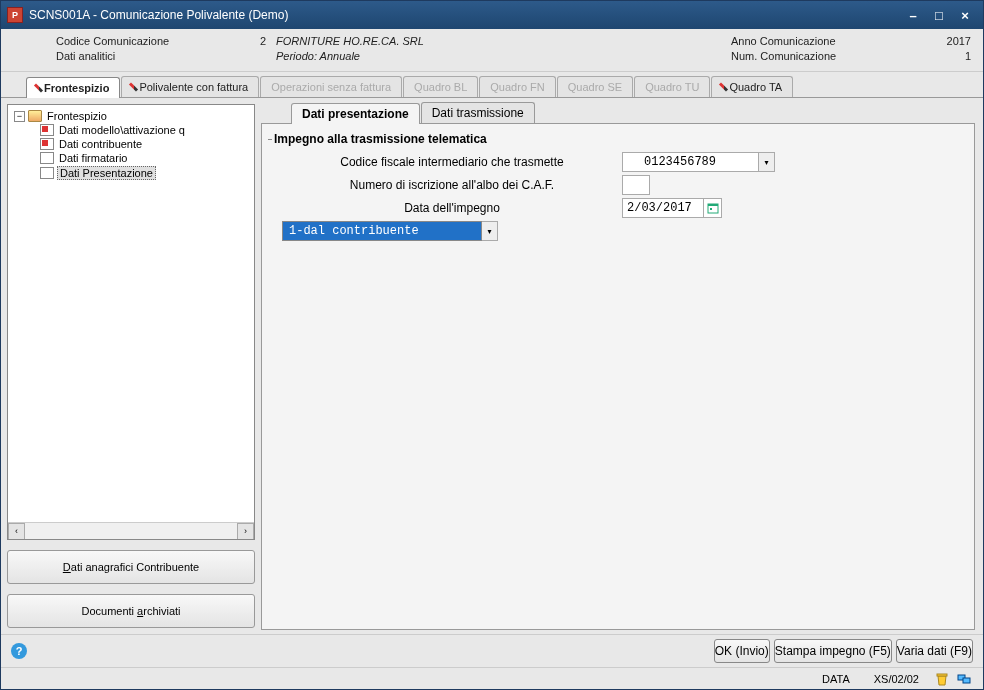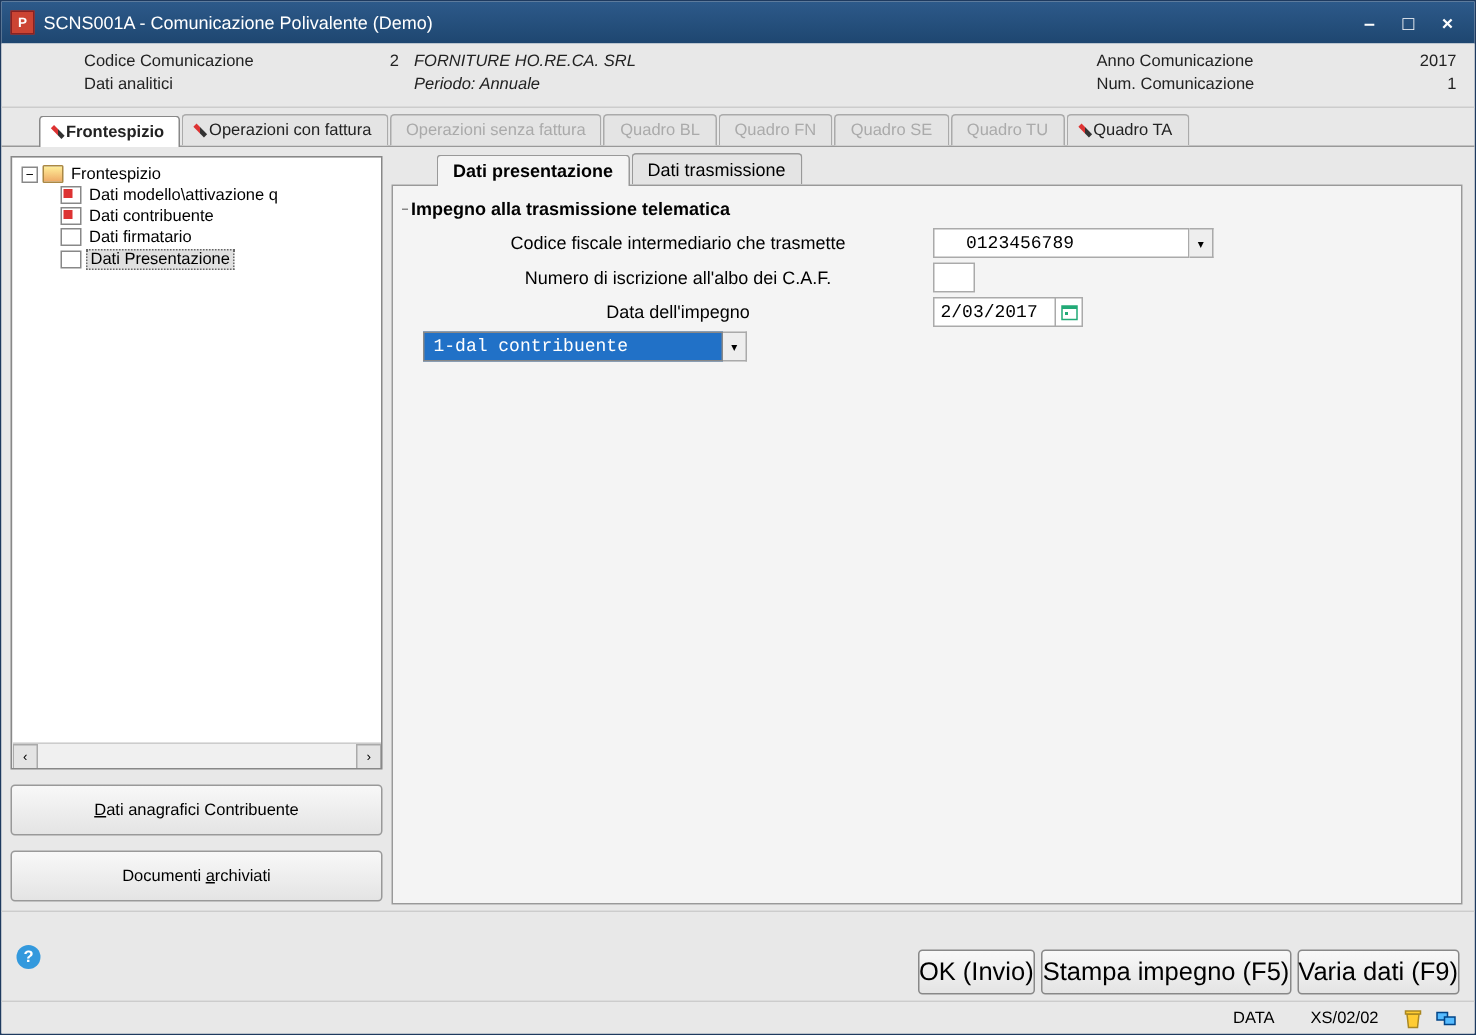--- a/index.html
+++ b/index.html
@@ -44,31 +44,31 @@
 .subtabs { display: flex; padding-left: 30px; }
 .subtab { padding: 3px 10px; background: #e4e4e4; border: 1px solid #999; border-bottom: none; margin-right: 1px; border-radius: 3px 3px 0 0; cursor: pointer; font-size: 12px; }
 .subtab.active { background: #f4f4f4; font-weight: bold; position: relative; top: 1px; }
 .panel { flex: 1; background: #f4f4f4; border: 1px solid #999; padding: 8px 12px; }
 .fieldset-title { font-weight: bold; font-size: 12px; margin-bottom: 6px; position: relative; }
 .fieldset-title::before { content: ''; position: absolute; left: -6px; top: 7px; width: 4px; border-top: 1px solid #888; }
 .form-row { display: flex; align-items: center; margin: 3px 0; padding-left: 8px; }
 .form-label { width: 340px; font-size: 12px; text-align: center; }
 .form-label.bold { font-weight: bold; }
 .form-input { height: 20px; background: #fff; border: 1px solid #aaa; padding: 2px 4px; font-family: 'Courier New', monospace; font-size: 12px; }
-.form-input.w-cf { width: 171px; padding-left: 21px; }
+.form-input.w-cf { width: 137px; padding-left: 21px; }
 .form-input.w-small { width: 28px; }
 .form-input.w-date { width: 82px; }
 .dropdown-btn { width: 16px; height: 20px; background: #eee; border: 1px solid #aaa; border-left: none; display: inline-flex; align-items: center; justify-content: center; font-size: 8px; cursor: pointer; }
 .cal-btn { width: 18px; height: 20px; background: #fff; border: 1px solid #aaa; border-left: none; display: inline-flex; align-items: center; justify-content: center; cursor: pointer; }
 .cal-btn svg { width: 12px; height: 12px; }
 .form-select { height: 20px; display: inline-flex; align-items: center; justify-content: space-between; }
 .form-select .sel-val { background: #2171c7; color: #fff; padding: 2px 6px; font-family: 'Courier New', monospace; font-size: 12px; width: 200px; height: 20px; border: 1px solid #888; }
 .footer { background: #e8e8e8; padding: 4px 10px; display: flex; align-items: center; justify-content: flex-end; gap: 4px; border-top: 1px solid #ccc; }
 .help-icon { width: 16px; height: 16px; background: #39d; border-radius: 50%; color: #fff; display: flex; align-items: center; justify-content: center; font-weight: bold; margin-right: auto; cursor: pointer; font-size: 11px; }
-.foot-btn { padding: 4px 0; background: linear-gradient(#f8f8f8, #e4e4e4); border: 1px solid #888; border-radius: 3px; cursor: pointer; font-size: 17px; margin-top: 21px; }
+.foot-btn { padding: 4px 0; background: linear-gradient(#f8f8f8, #e4e4e4); border: 1px solid #888; border-radius: 3px; cursor: pointer; font-size: 12px; }
 .statusbar { height: 22px; background: #e8e8e8; border-top: 1px solid #ccc; display: flex; align-items: center; padding: 0 8px; font-size: 11px; }
 .status-spacer { flex: 1; }
 .status-item { padding: 0 12px; }
 .status-icon { width: 14px; height: 14px; margin: 0 4px; cursor: pointer; }
 </style>
 </head>
 <body>
 
 <div class="window">
   <div class="titlebar">
@@ -98,21 +98,21 @@
     </div>
   </div>
 
   <div class="tabs">
     <div class="tab active">
         <span class="tab-icon pencil"></span>
         <span>Frontespizio</span>
       </div>
     <div class="tab">
         <span class="tab-icon pencil"></span>
-        <span>Operazioni con fattura</span>
+        <span>Polivalente con fattura</span>
       </div>
     <div class="tab disabled">
         <span>Operazioni senza fattura</span>
       </div>
     <div class="tab disabled">
         <span>Quadro BL</span>
       </div>
     <div class="tab disabled">
         <span>Quadro FN</span>
       </div>

